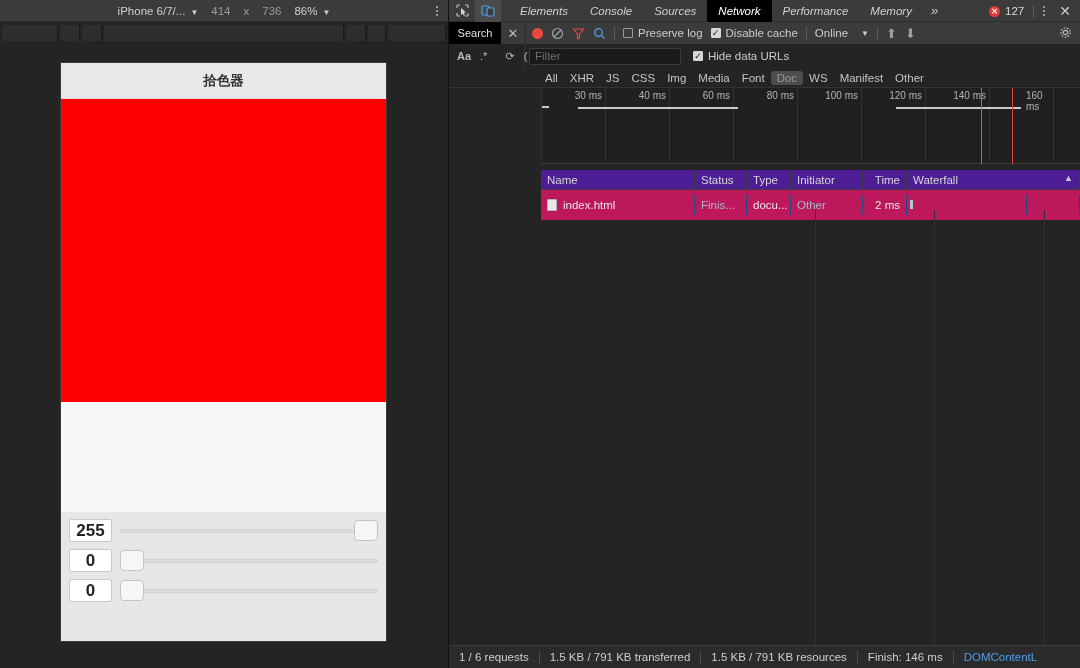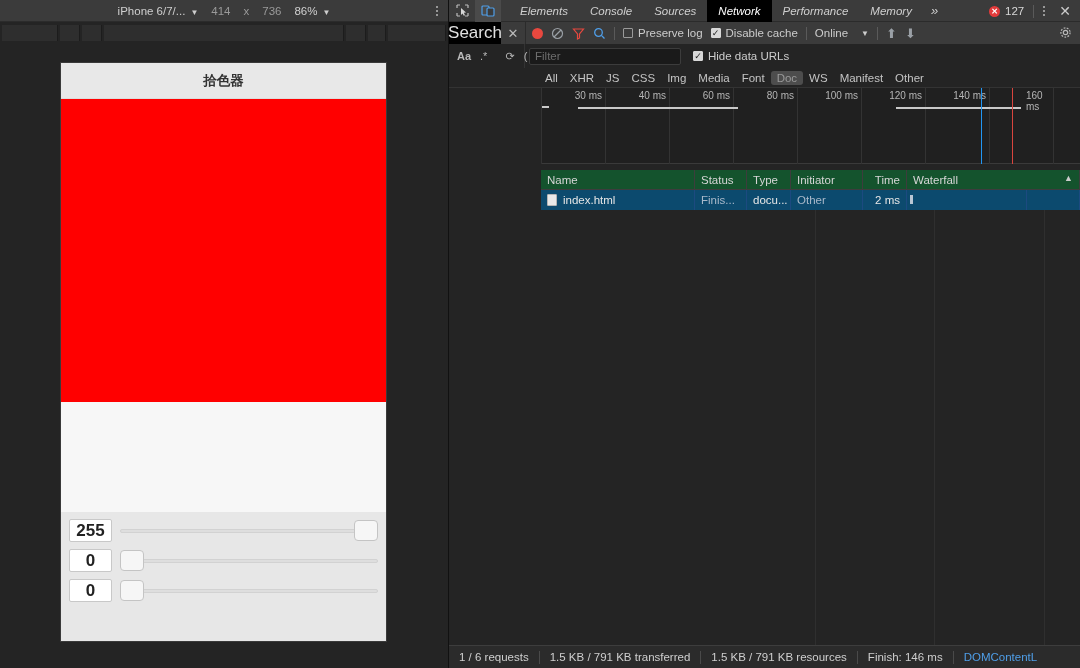--- a/index.html
+++ b/index.html
@@ -113,21 +113,21 @@
     display:flex; align-items:center; justify-content:center;
     color:#fff; font-size: 8px; font-weight: bold;
   }
   .err-count { color: #d8d8d8; font-size: 11.5px; }
   .vsep { width:1px; height:13px; background:#5a5a5a; }
   .close-x { color:#ccc; font-size: 14px; padding: 0 5px; line-height: 1; }
 
   
   #row2 { height: 22px; display: flex; align-items: stretch; background:#3b3b3b; }
   #search-tab {
-    width: 52px; background: #000; color: #e0e0e0; font-size: 17px;
+    width: 52px; background: #000; color: #e0e0e0; font-size: 11px;
     display:flex; align-items:center; justify-content:center;
   }
   #search-close { width: 24px; display:flex; align-items:center; justify-content:center; color:#bbb; font-size:13px; background:#3b3b3b;}
   #net-toolbar {
     flex: 1; display:flex; align-items:center; gap: 8px;
     padding-left: 6px; position: relative; border-left: 1px solid #2b2b2b;
   }
   .rec-dot { width:11px;height:11px;border-radius:50%;background:#e8483f; }
   .tool-ico { color:#9aa0a6; font-size: 13px; line-height:1; display:flex;align-items:center; }
   .tool-ico.red { color: #e8483f; }
@@ -171,32 +171,32 @@
   }
   .tl-tick { position:absolute; top:0; width:1px; height:76px; background:#333; }
   .tl-label { position:absolute; top:2px; font-size:10px; color:#b5b5b5; transform:translateX(-100%); padding-right:3px; }
   .tl-bar { position:absolute; height:2px; background:#c9c9c9; }
   .tl-blue { position:absolute; top:0; width:1px; height:76px; background:#2196f3; }
   .tl-red  { position:absolute; top:0; width:1px; height:76px; background:#d9453e; }
 
   
   #net-table { position:absolute; left:92px; right:0; top:170px; bottom:23px; background:#242424; }
   #thead {
-    display:flex; height:20px; background:#14532d; border-bottom:1px solid #3d3d3d;
+    display:flex; height:20px; background:#4c1d95; border-bottom:1px solid #3d3d3d;
     font-size:11.5px; color:#d6d6d6; align-items:center;
   }
   #thead .th { padding: 0 6px; border-right:1px solid #3d3d3d; height:20px; display:flex; align-items:center; }
   .c-name{width:154px}.c-status{width:52px}.c-type{width:44px}.c-init{width:72px}
   .c-time{width:44px; justify-content:flex-end}
   .c-wf{flex:1; position:relative}
   .sort-arrow{position:absolute; right:6px; top:3px; font-size:9px; color:#ccc;}
 
   .trow {
-    display:flex; height:20px; font-size:11.5px; align-items:center;
-    background:#0c4a6e; color:#e6e6e6;
+    display:flex; height:30px; font-size:11.5px; align-items:center;
+    background:#be185d; color:#e6e6e6;
   }
   .trow .td { padding:0 6px; height:20px; display:flex; align-items:center;
               border-right:1px solid #1c4a80; }
   .trow .td.muted { color:#a9b9ca; }
   .doc-ico {
     width:10px;height:12px;background:#e8e8e8;border:1px solid #b5b5b5;
     margin-right:6px; flex:none; border-radius:1px;
   }
   .wf-cell { flex:1; position:relative; }
   .wf-bar { position:absolute; left:3px; top:5px; width:3px; height:9px; background:#b9c6d4; }

